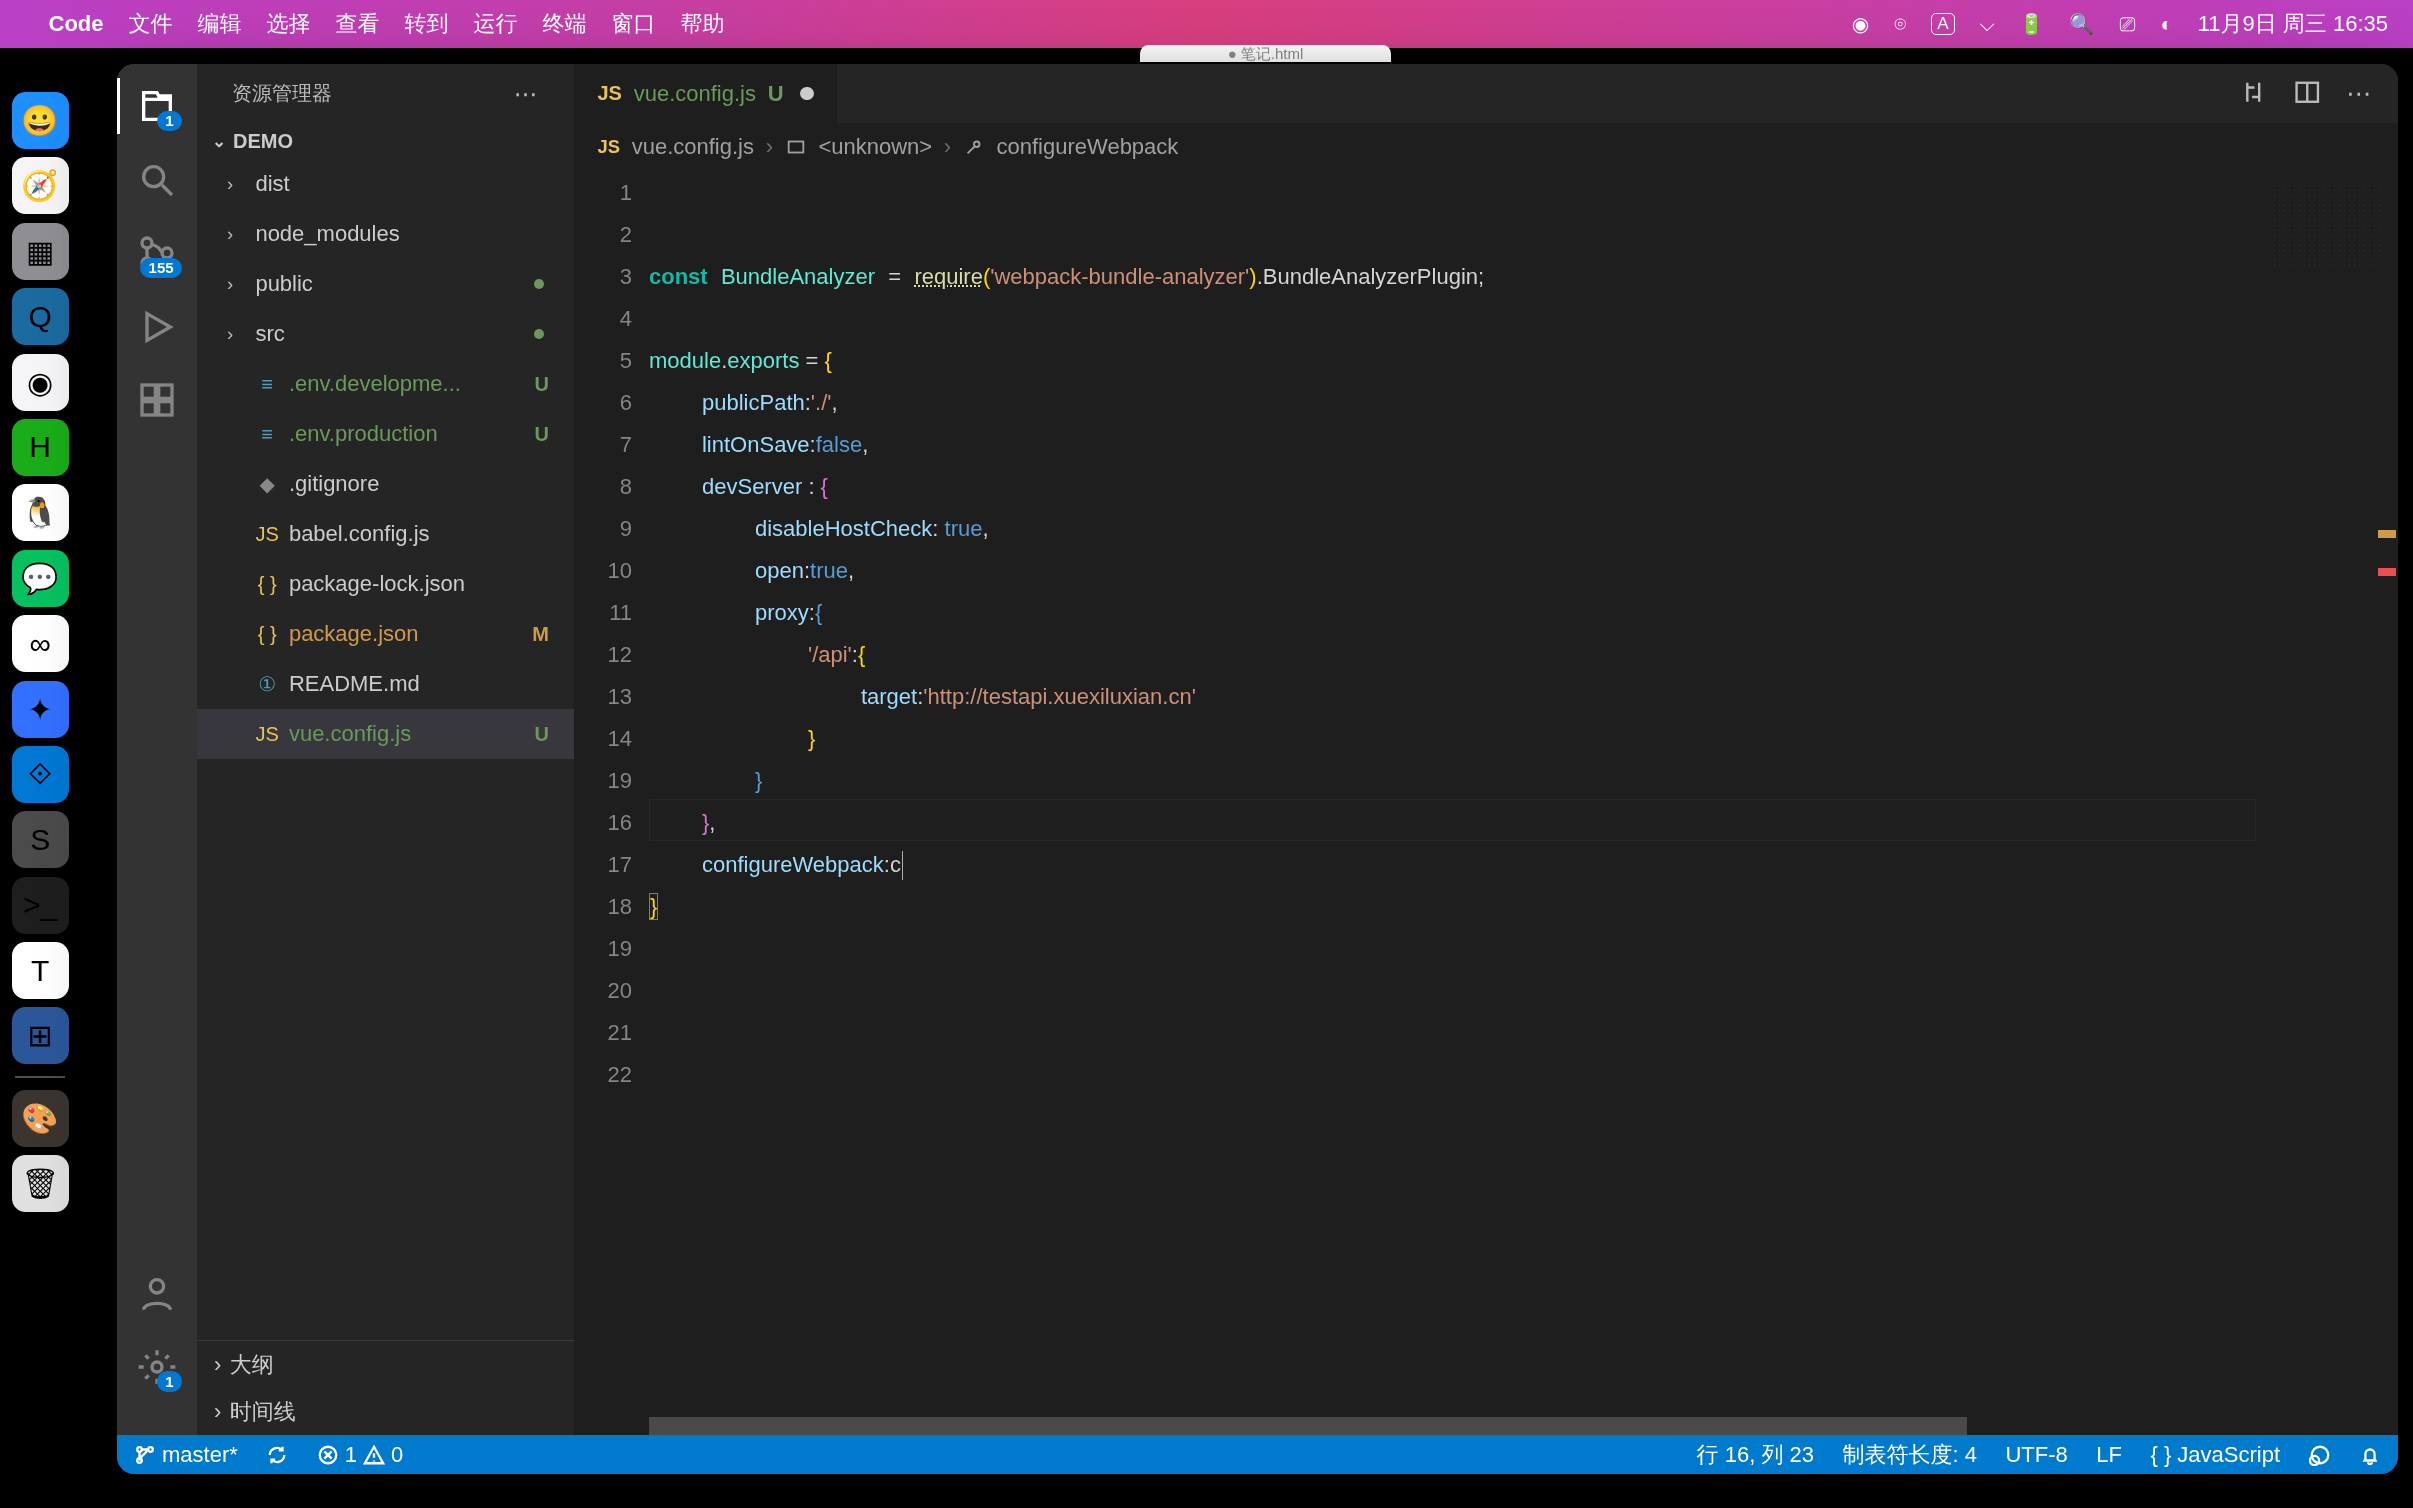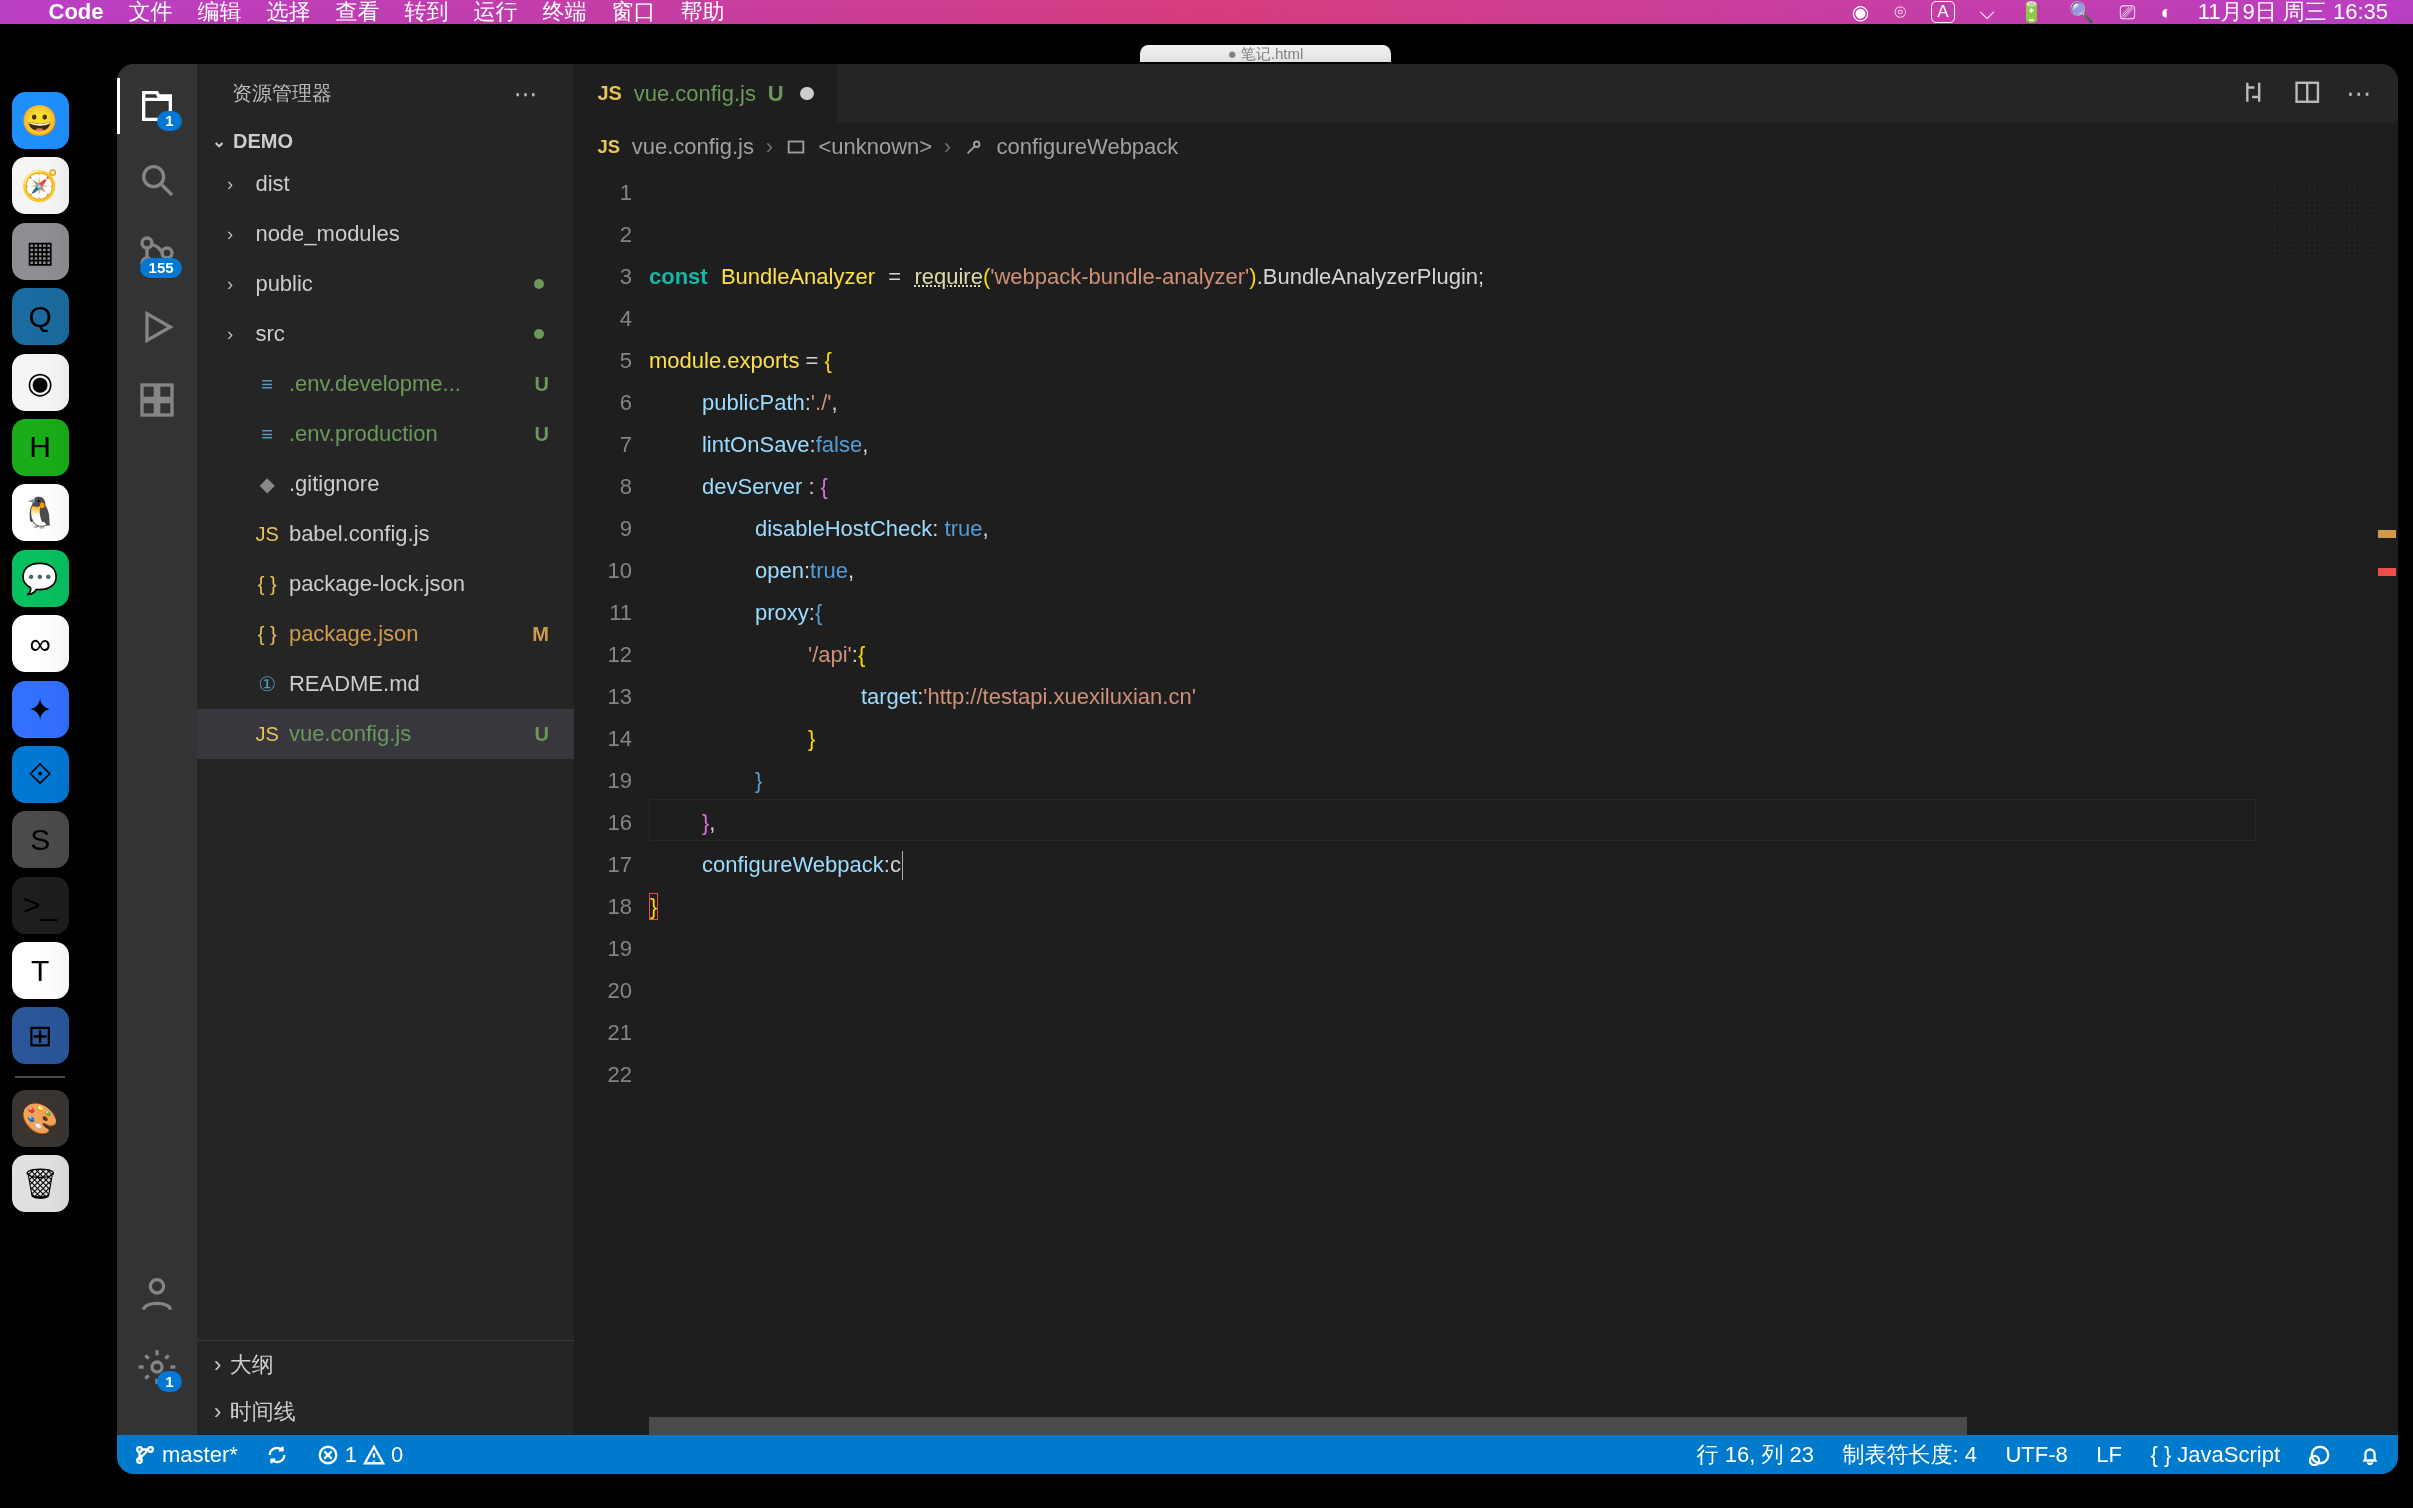--- a/index.html
+++ b/index.html
@@ -1,19 +1,19 @@
 <!DOCTYPE html>
 <html style="font-size:13.4px"><head>
 <meta charset="utf-8">
 <style>
 * { margin:0; padding:0; box-sizing:border-box; font-family:-apple-system,"SF Pro","Helvetica Neue",sans-serif; }
 html,body { width:2413px; height:1508px; background:#000; overflow:hidden; }
 
 
-.menubar { position:absolute; left:0; top:0; width:100%; height:24px;
+.menubar { position:absolute; left:0; top:0; width:100%; height:48px;
   background:linear-gradient(90deg,#b93fc5 0%,#c43ea8 25%,#d83e7e 50%,#b93fc5 100%);
   display:flex; align-items:center; color:#fff; font-size:22px; font-weight:500; }
 .menubar .apple { margin-left:25px; margin-right:23.5px; font-size:25px; }
 .menubar .app-name { font-weight:700; margin-right:25px; font-size:22px; }
 .menubar .mi { margin-right:25px; }
 .menubar .right { margin-left:auto; display:flex; align-items:center; gap:25px; padding-right:25px; }
 .menubar .right span { font-size:20px; }
 .menubar .right .datetime { font-size:22px; font-weight:500; }
 
 
@@ -83,21 +83,21 @@
 
 .bread { height:47px; display:flex; align-items:center; padding-left:23.5px; color:#a0a0a0; font-size:22px; gap:11.7px; }
 .bread .ic{color:#e8c35a;font-weight:700;font-size:18.4px;}
 .bread .sep{color:#6e6e6e;}
 .bread svg{width:22px;height:22px;stroke:#a0a0a0;fill:none;stroke-width:2;}
 
 .codewrap{ flex:1; display:flex; position:relative; min-height:0;}
 .gutter{ width:75px; text-align:right; padding-right:17px; color:#858585; font-family:Menlo,Consolas,monospace; font-size:22px; line-height:42px; padding-top:1.7px;}
 .code{ flex:1; font-family:Menlo,Consolas,monospace; font-size:22px; line-height:42px; color:#d4d4d4; padding-top:1.7px; white-space:pre; position:relative; }
 .code .hl-line{ position:absolute; left:0; right:0; height:42px; border:0.8px solid #282828; background:transparent; }
-.k{color:#14b8a6;font-weight:bold;} .fn{color:#dcdcaa;} .s{color:#ce9178;} .v{color:#9cdcfe;} .t{color:#fde047;} .n{color:#569cd6;} .p{color:#d4d4d4;} .br{color:#ffd700;} .bp{color:#da70d6;} .bb{color:#569cd6;}
+.k{color:#14b8a6;font-weight:bold;} .fn{color:#dcdcaa;} .s{color:#ce9178;} .v{color:#9cdcfe;} .t{color:#5eead4;} .n{color:#569cd6;} .p{color:#d4d4d4;} .br{color:#ffd700;} .bp{color:#da70d6;} .bb{color:#569cd6;}
 .code .url{ }
 .code .cursor{ display:inline-block; width:1.7px; height:28.5px; background:#aeafad; vertical-align:middle; margin-left:0.8px;}
 .minimap{ width:142px; background:#1e1e1e; border-left:0.8px solid #1e1e1e; position:relative;}
 .minimap .mm{ position:absolute; top:13.4px; left:15px; right:15px; height:84px; background:radial-gradient(#3a3a3a 0.8px,transparent 0.8px); background-size:5px 5px; opacity:.6; border-radius:1.7px;}
 .scroll-ov{ position:absolute; right:1.7px; width:22px; }
 .scroll-ov .warn{ position:absolute; right:0; width:18.4px; height:8.4px; background:#d19a4b; }
 .scroll-ov .err{ position:absolute; right:0; width:18.4px; height:8.4px; background:#f14c4c; }
 
 .hscrollbar{ position:absolute; left:75px; right:142px; bottom:0; height:18.4px; background:transparent;}
 .hscrollbar .thumb{ position:absolute; left:0; top:0; height:18.4px; background:#4a4a4a; border-radius:0;}

